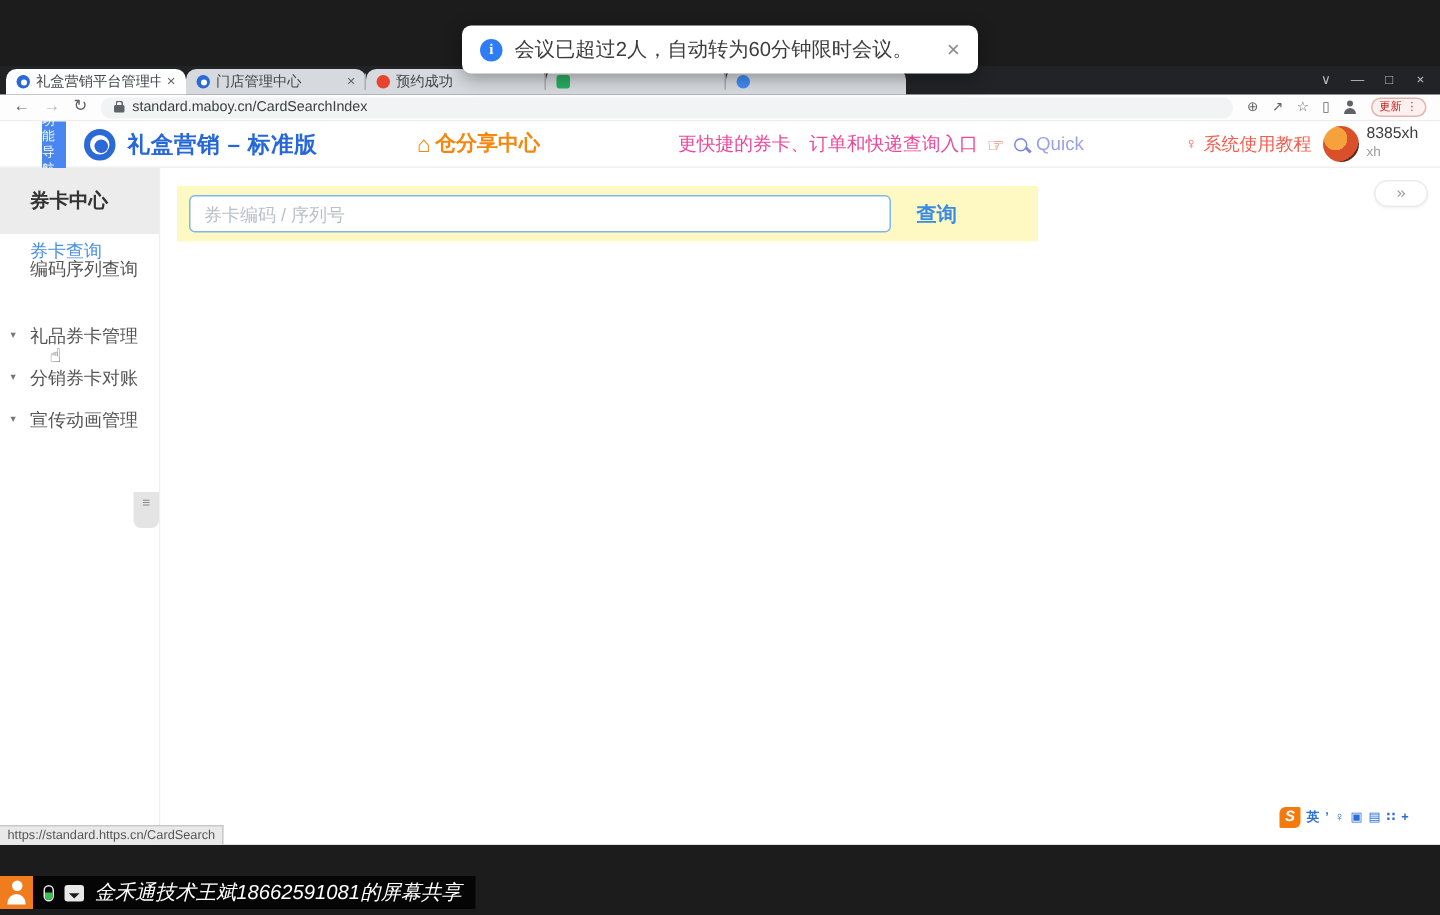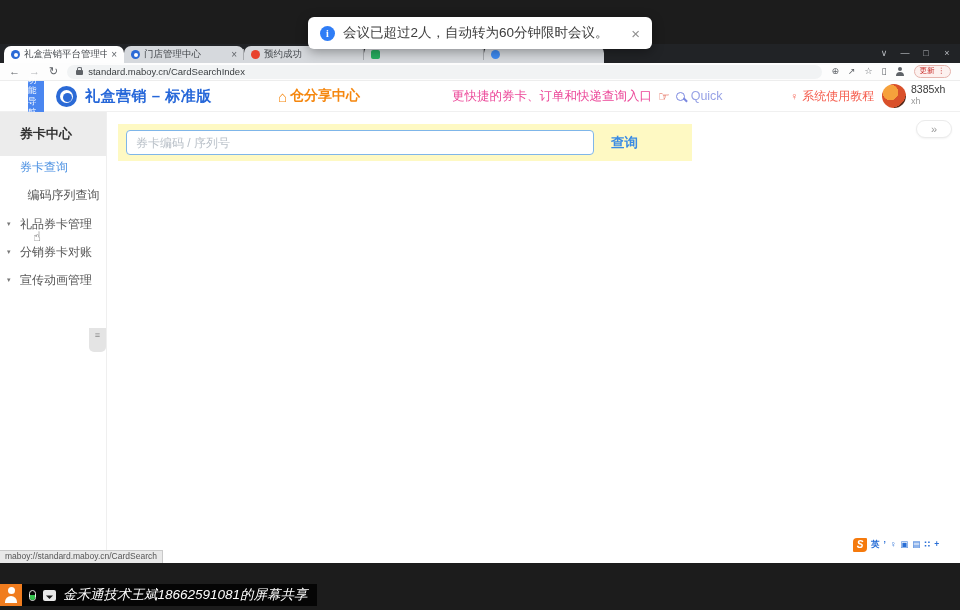--- a/index.html
+++ b/index.html
@@ -202,21 +202,21 @@
         <div class="usersub">xh</div>
       </div>
     </div>
 
     <div class="appbody">
       <div class="sidebar">
         <div class="side-title">券卡中心</div>
         <div class="side-item active" style="top:42px;">
           <span>券卡查询</span>
         </div>
-        <div class="side-item" style="top:70px;text-align:center;">
+        <div class="side-item" style="top:54px;">
           <span>编码序列查询</span>
         </div>
         <div class="side-item" style="top:99px;">
           <span class="side-caret">▾</span>
           <span>礼品券卡管理</span>
         </div>
         <div class="side-item" style="top:127px;">
           <span class="side-caret">▾</span>
           <span>分销券卡对账</span>
         </div>
@@ -233,21 +233,21 @@
         <div class="searchstrip">
           <input class="card-input" type="text" placeholder="券卡编码 / 序列号" style="">
           <button class="query-btn">查询</button>
         </div>
         <div class="collapse-pill">
           <span>»</span>
         </div>
       </div>
     </div>
 
-    <div class="status-tip">maboy://standard.maboy.cn/CardSearch</div>
+    <div class="status-tip">https://standard.https.cn/CardSearch</div>
 
     <div class="imebar">
       <span class="ime-logo">S</span>
       <span class="ime-ic">英</span>
       <span class="ime-ic">’</span>
       <span class="ime-ic">♀</span>
       <span class="ime-ic">▣</span>
       <span class="ime-ic">▤</span>
       <span class="ime-ic">∷</span>
       <span class="ime-ic">+</span>

